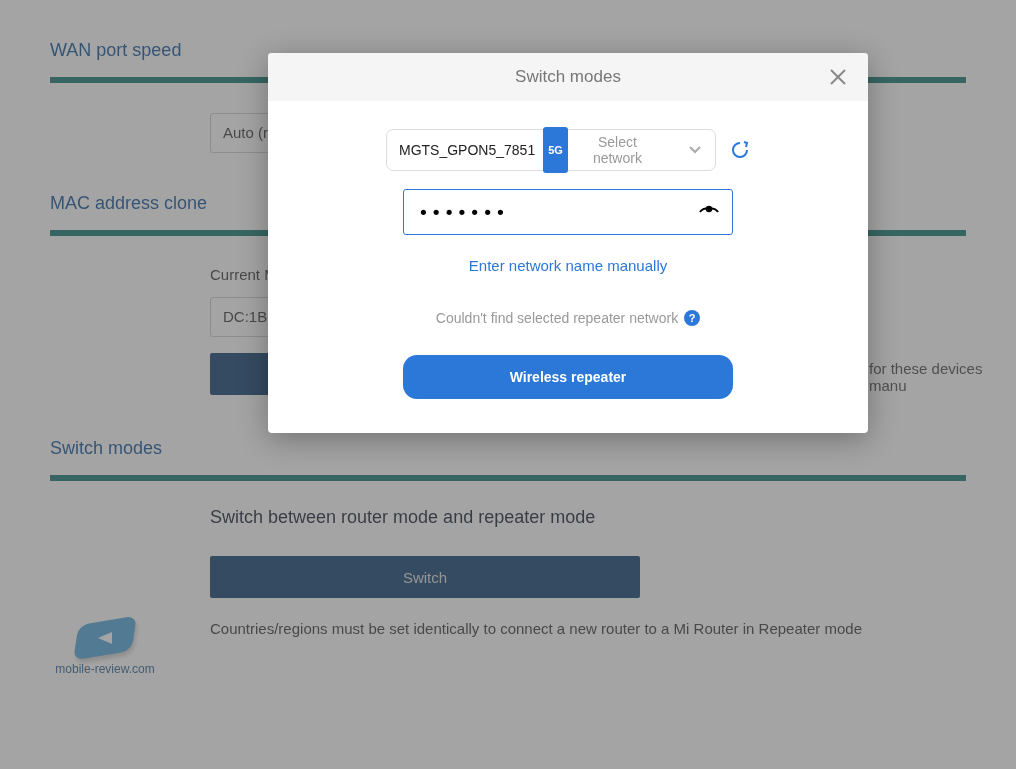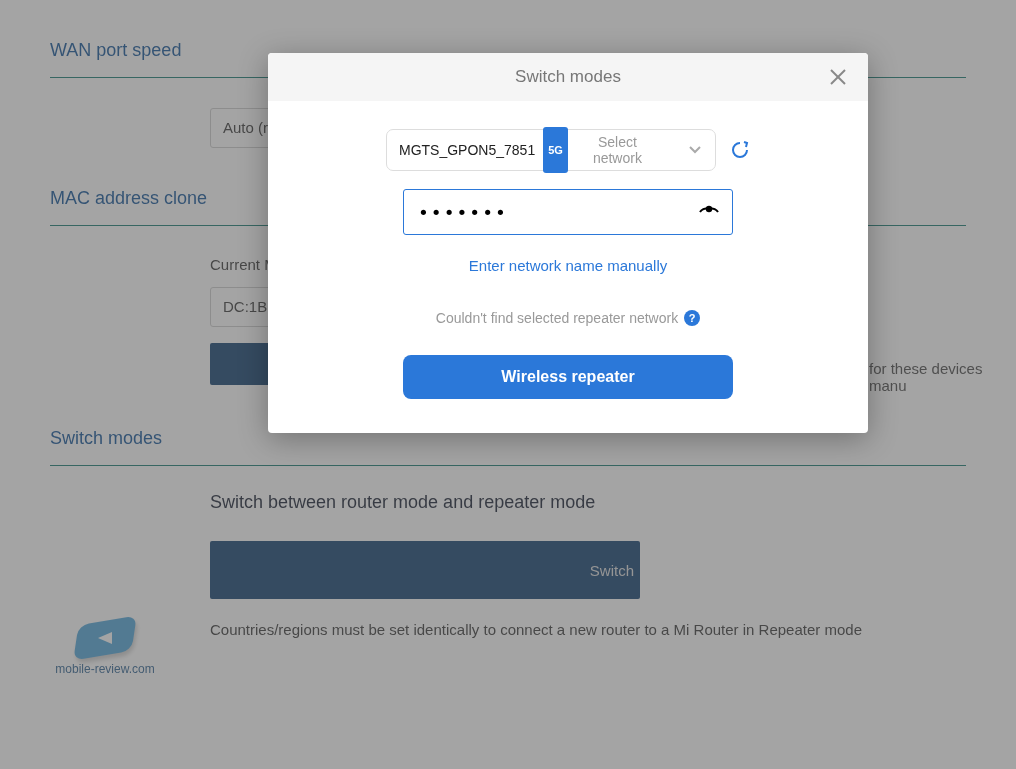--- a/index.html
+++ b/index.html
@@ -15,21 +15,21 @@
   }
   .page {
     padding: 0 50px;
   }
   .section-title {
     color: #0b4f96;
     font-size: 18px;
     font-weight: 400;
     padding-top: 40px;
     padding-bottom: 16px;
-    border-bottom: 1px solid #0f766e;
+    border-bottom: 6px solid #0f766e;
   }
   .section-body {
     padding-left: 160px;
     padding-top: 30px;
   }
   .select-auto {
     border: 1px solid #ccc;
     border-radius: 3px;
     height: 40px;
     width: 430px;
@@ -75,24 +75,23 @@
   .switch-text {
     font-size: 18px;
     color: #0f172a;
     margin-bottom: 28px;
   }
   .switch-btn {
     background: #0b3a6b;
     color: #ddd;
     border: none;
     width: 430px;
-    height: 58px;
+    height: 42px;
     font-size: 15px;
     border-radius: 2px;
-    text-align: right;
   }
   .country-note {
     margin-top: 22px;
     font-size: 15px;
     color: #333;
   }
   .watermark {
     position: absolute;
     left: 50px;
     top: 620px;
@@ -251,24 +250,24 @@
     display: inline-flex;
     align-items: center;
     justify-content: center;
   }
   .primary-btn {
     margin-top: 28px;
     width: 330px;
     height: 44px;
     background: #2b78d9;
     color: #fff;
-    font-size: 16px;
+    font-size: 14px;
     font-weight: 600;
     border: none;
-    border-radius: 8px;
+    border-radius: 14px;
     cursor: pointer;
   }
 </style>
 </head>
 <body>
 
 <div class="page">
 
   <div class="section-title">WAN port speed</div>
   <div class="section-body">

